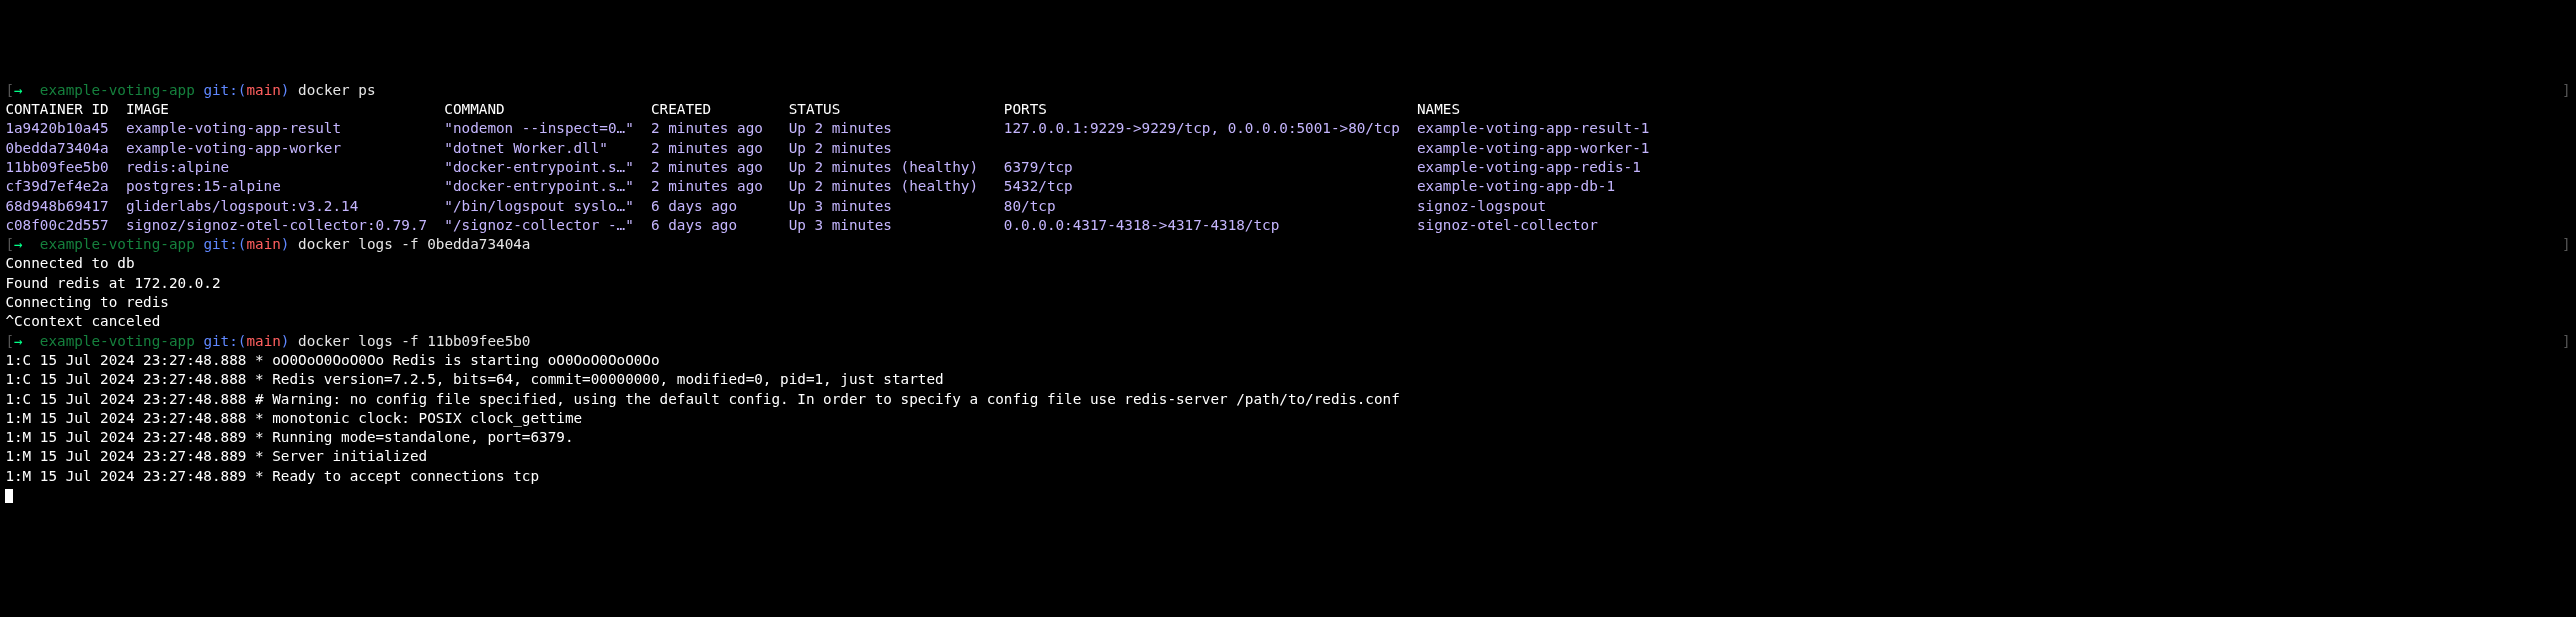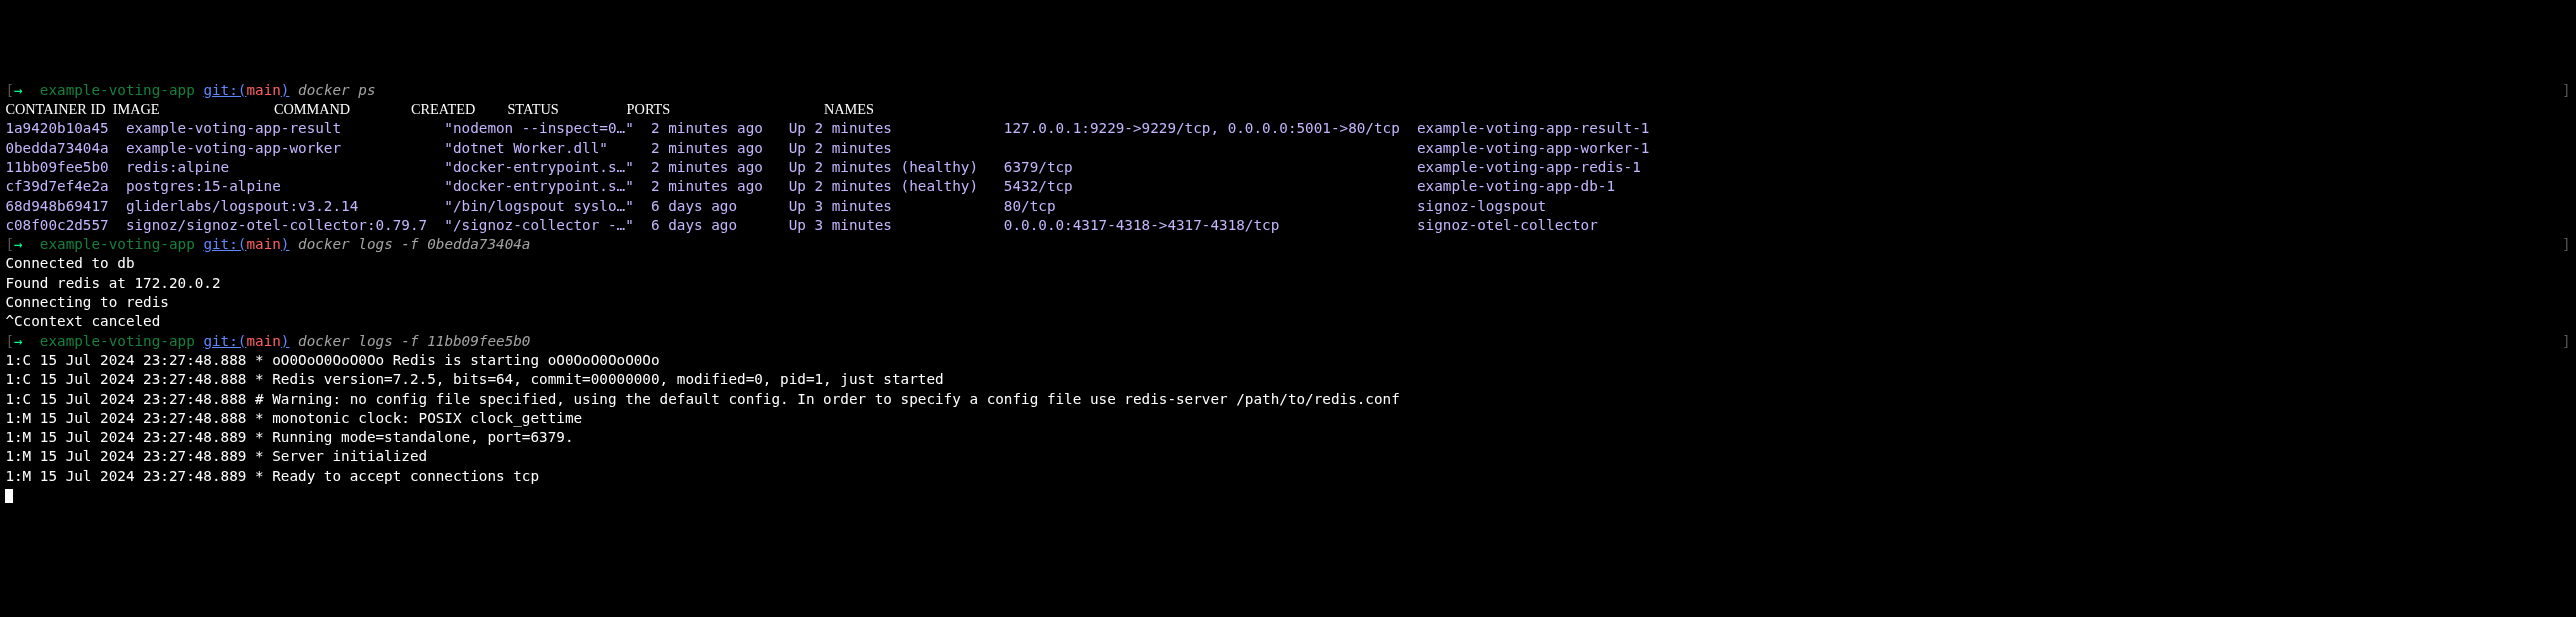--- a/index.html
+++ b/index.html
@@ -8,24 +8,24 @@
       color: #ffffff;
       font-family: "Menlo", "Monaco", "Consolas", monospace;
       font-size: 14.3px;
       line-height: 1.35;
       padding: 3.6px 5.4px;
       white-space: pre;
       overflow-x: auto;
     }
     .prompt-arrow { color: #00ff87; }
     .prompt-dir   { color: #15803d; }
-    .prompt-git   { color: #5f87ff; text-decoration: underline; }
+    .prompt-git   { color: #5f87ff; }
     .prompt-branch{ color: #ff5f5f; text-align: center; }
-    .prompt-cmd   { color: #a3a3a3; font-style: italic; }
-    .header       { color: #ffffff; font-weight: normal; font-family: Liberation Serif, serif; }
+    .prompt-cmd   { color: #e5e5e5; }
+    .header       { color: #ffffff; font-weight: normal; }
     .row          { color: #c4b5fd; }
     .log-line     { color: #ffffff; }
     .bracket      { color: #555555; }
     .cursor {
       display: inline-block;
       width: 8px;
       height: 14.3px;
       background: #ffffff;
       vertical-align: text-bottom;
     }

